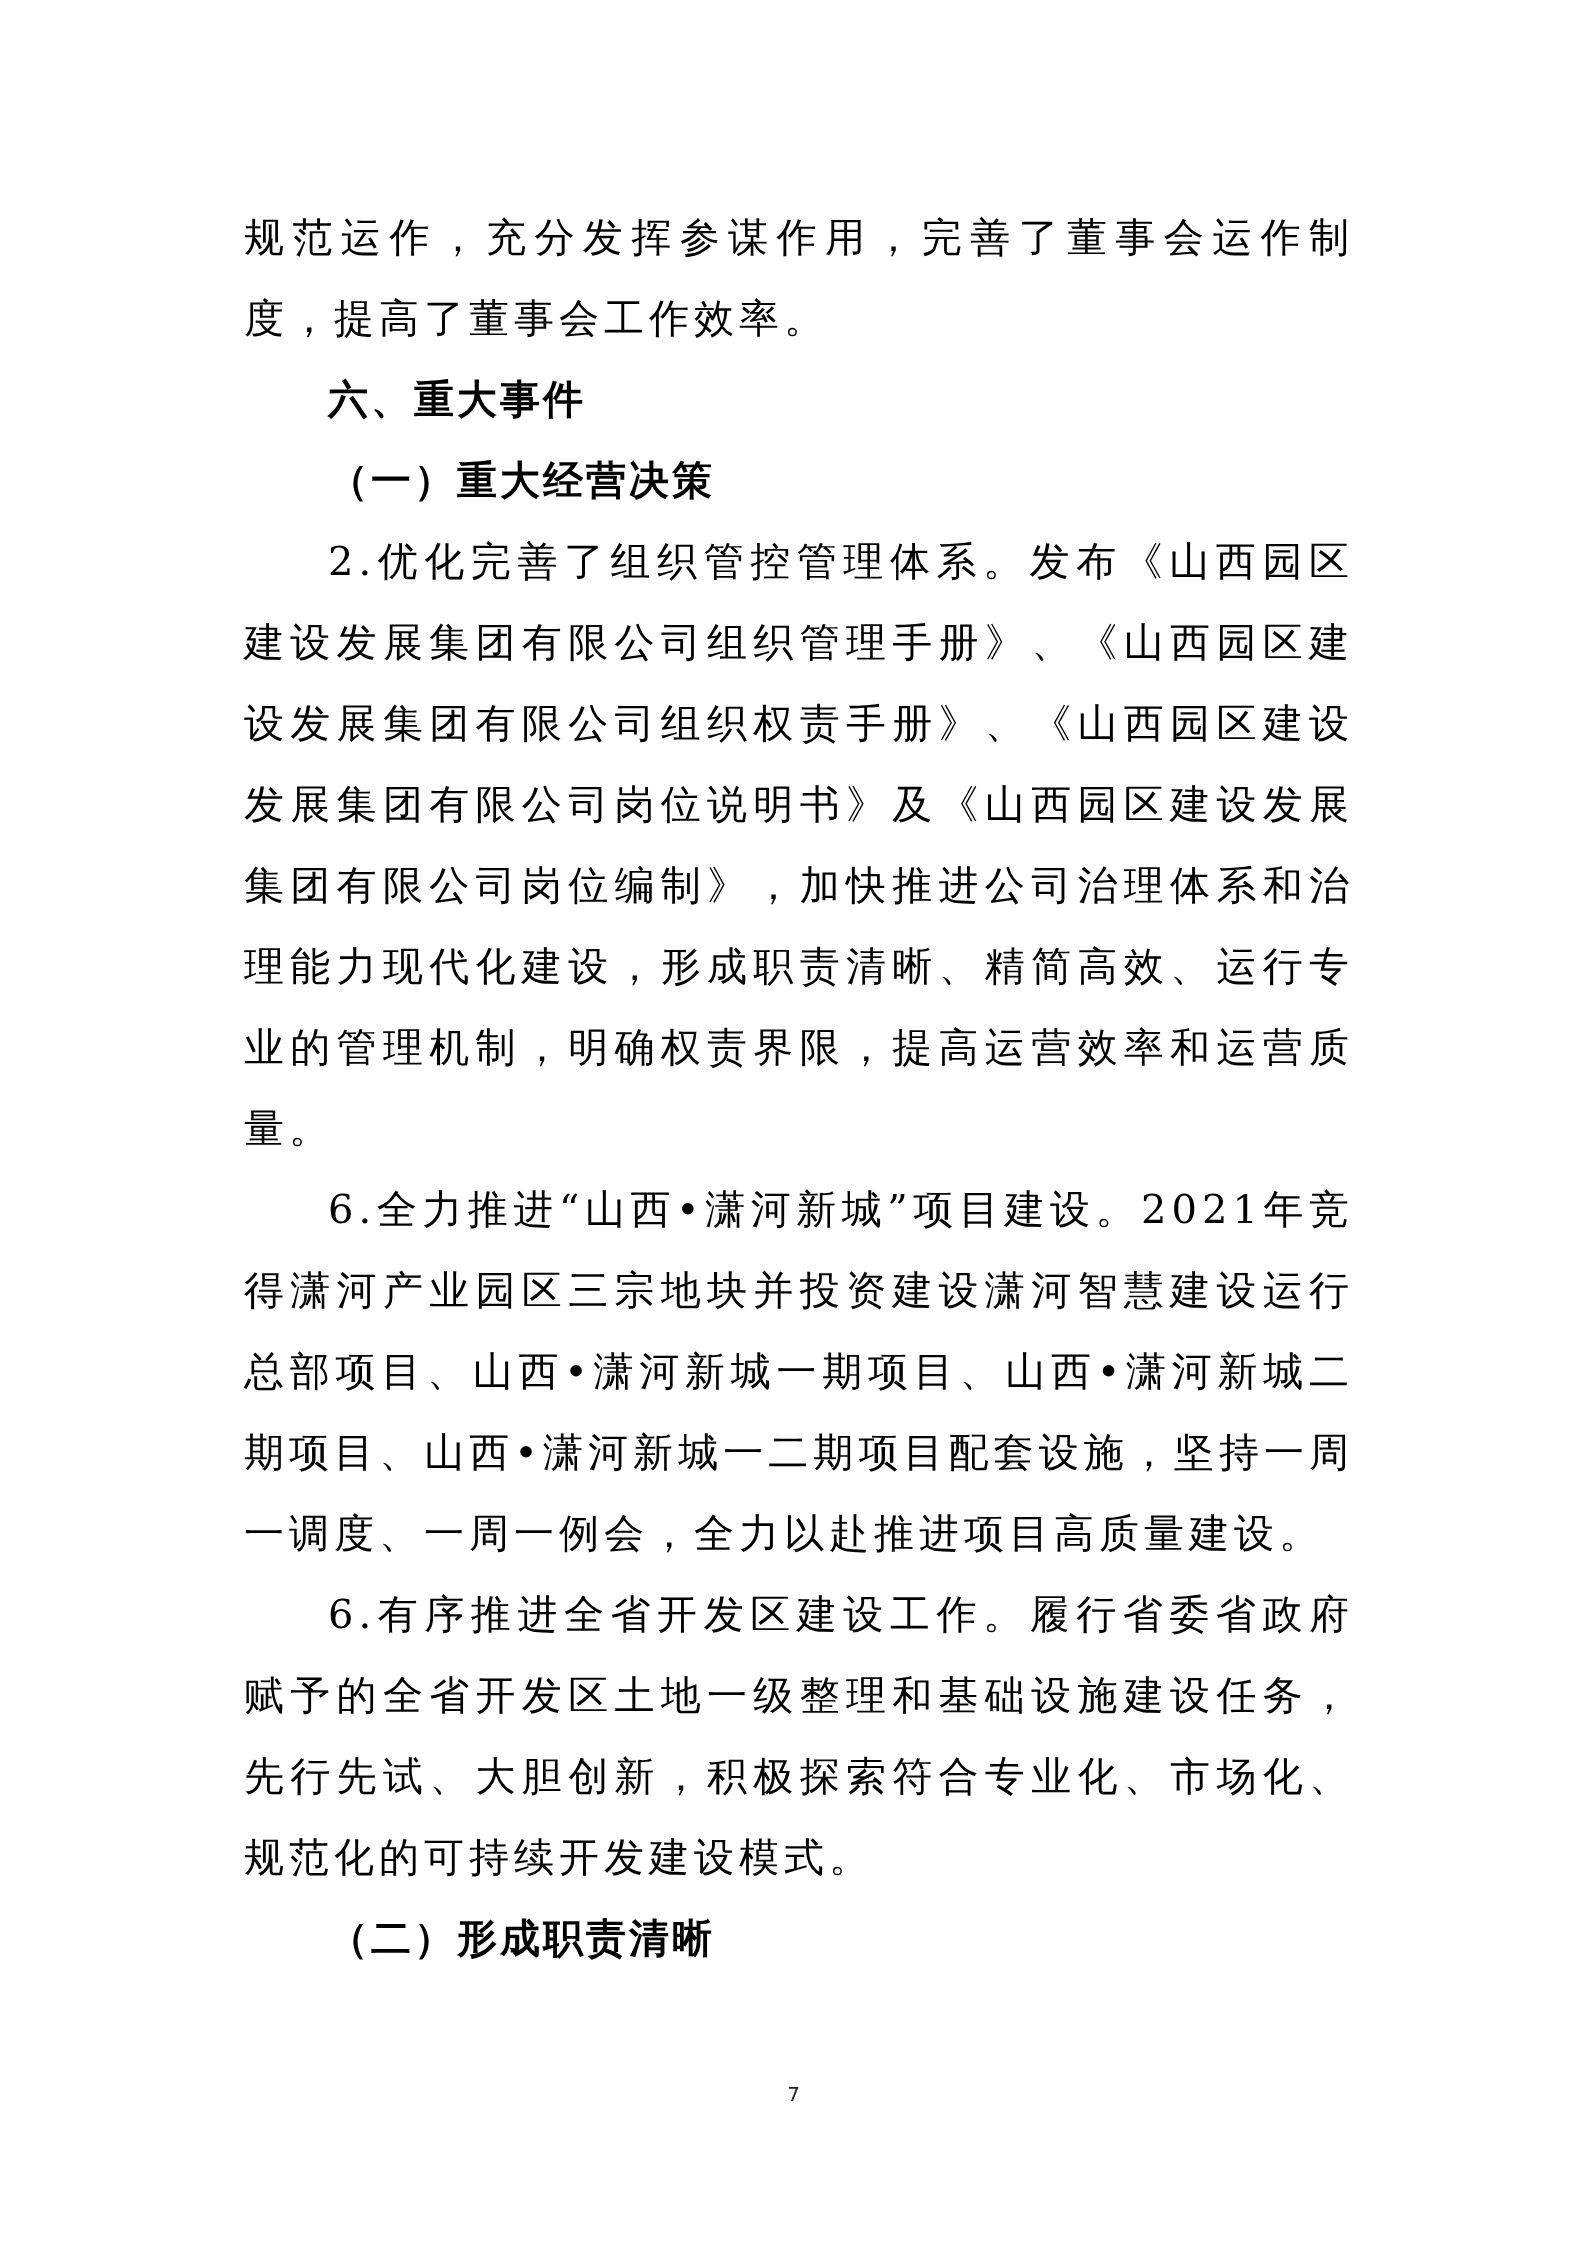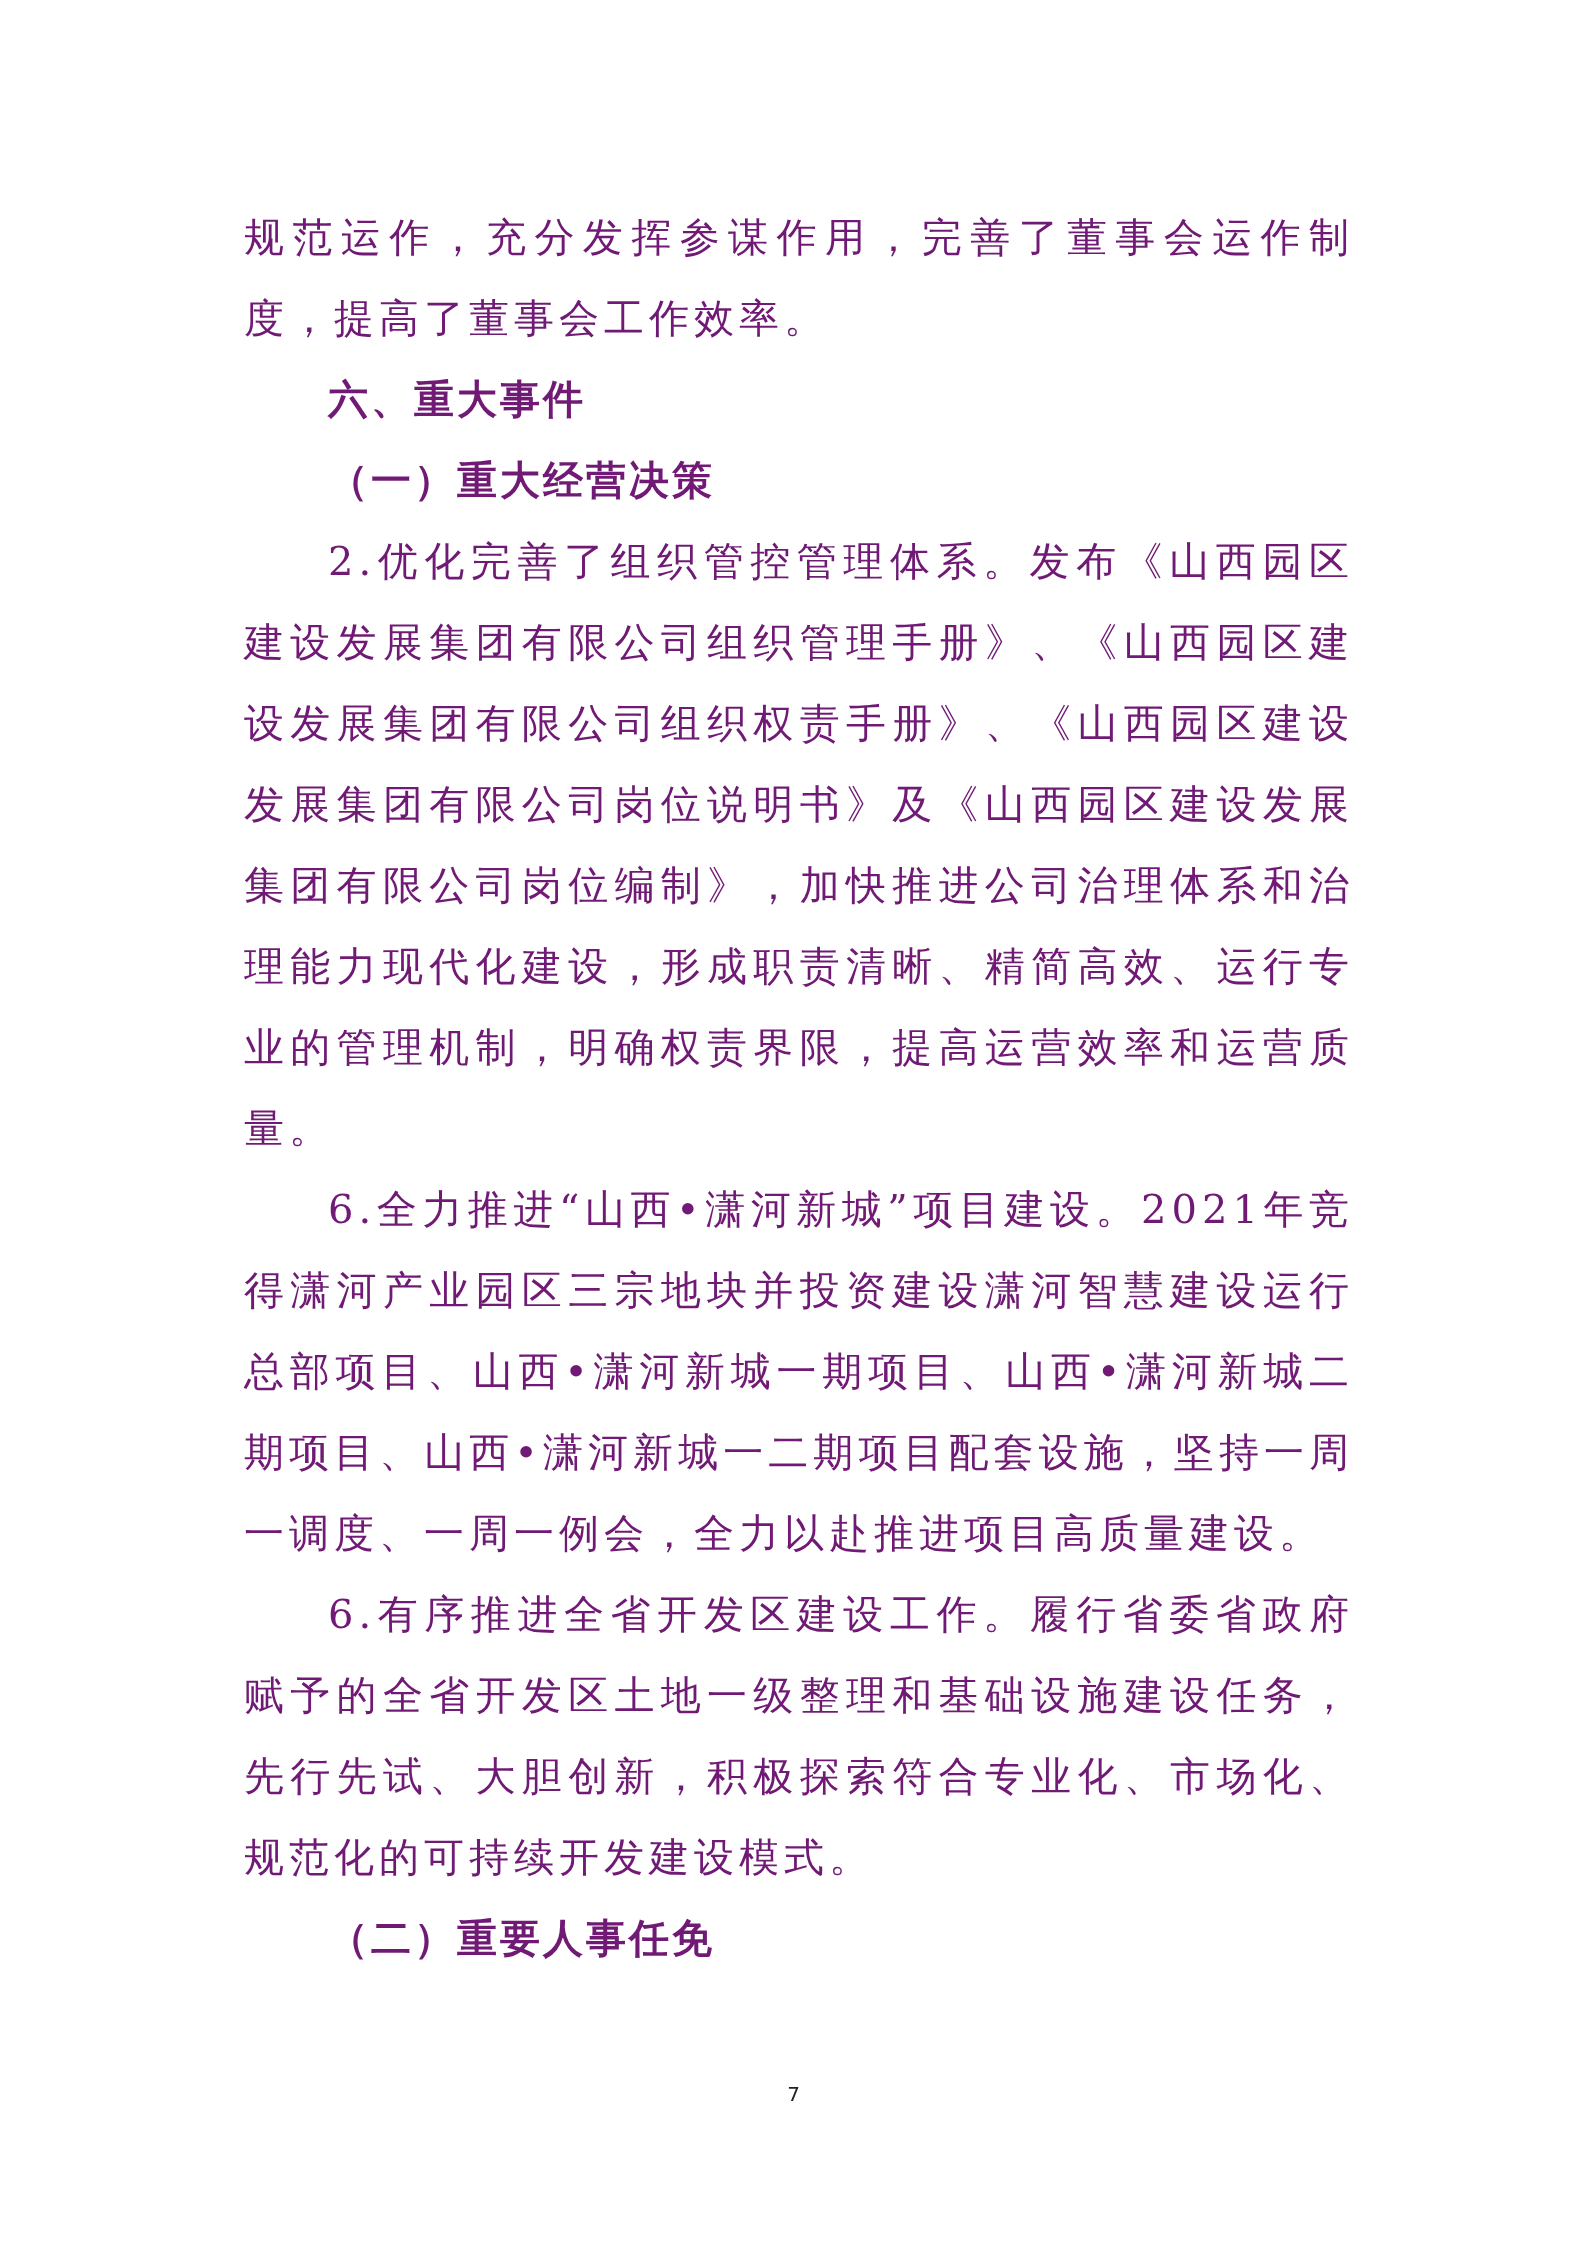--- a/index.html
+++ b/index.html
@@ -3,21 +3,21 @@
   <meta charset="utf-8">
   <style>
     html, body { margin: 0; padding: 0; background: #ffffff; }
     body { width: 1587px; height: 2245px; position: relative; overflow: hidden; }
     .page { position: absolute; left: 0; top: 0; width: 1587px; height: 2245px; background: #fff; }
     .text-block {
       position: absolute;
       left: 244px;
       width: 1110px;
       font-family: "DejaVu Serif", "Liberation Serif", serif;
-      color: #701a75;
+      color: #000000;
       font-size: 40px;
       line-height: 81px;
       letter-spacing: 5px;
       text-align: justify;
       text-justify: inter-character;
     }
     .para { margin: 0; text-indent: 84px; }
     .para.cont { text-indent: 0; }
     .heading { margin: 0; text-indent: 84px; font-family: Liberation Sans, sans-serif; font-weight: bold; letter-spacing: 3px; }
     .subheading { margin: 0; text-indent: 84px; font-family: Liberation Sans, sans-serif; font-weight: bold; letter-spacing: 3px; }
@@ -35,16 +35,16 @@
 <body>
 
 <div class="page">
   <div class="text-block" style="top:197px;">
     <p class="para cont">规范运作，充分发挥参谋作用，完善了董事会运作制度，提高了董事会工作效率。</p>
     <p class="heading">六、重大事件</p>
     <p class="subheading">（一）重大经营决策</p>
     <p class="para">2.优化完善了组织管控管理体系。发布《山西园区建设发展集团有限公司组织管理手册》、《山西园区建设发展集团有限公司组织权责手册》、《山西园区建设发展集团有限公司岗位说明书》及《山西园区建设发展集团有限公司岗位编制》，加快推进公司治理体系和治理能力现代化建设，形成职责清晰、精简高效、运行专业的管理机制，明确权责界限，提高运营效率和运营质量。</p>
     <p class="para">6.全力推进“山西•潇河新城”项目建设。2021年竞得潇河产业园区三宗地块并投资建设潇河智慧建设运行总部项目、山西•潇河新城一期项目、山西•潇河新城二期项目、山西•潇河新城一二期项目配套设施，坚持一周一调度、一周一例会，全力以赴推进项目高质量建设。</p>
     <p class="para">6.有序推进全省开发区建设工作。履行省委省政府赋予的全省开发区土地一级整理和基础设施建设任务，先行先试、大胆创新，积极探索符合专业化、市场化、规范化的可持续开发建设模式。</p>
-    <p class="subheading">（二）重要人事任免</p>
+    <p class="subheading">（二）形成职责清晰</p>
   </div>
   <div class="page-number">7</div>
 </div>
 
 </body></html>

